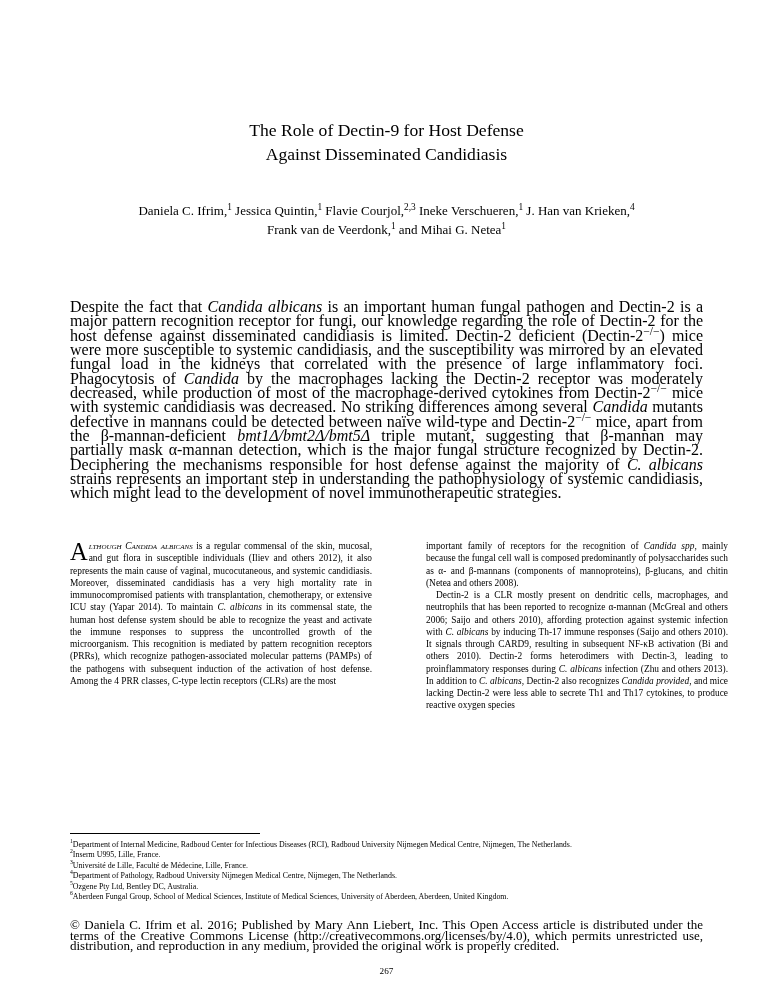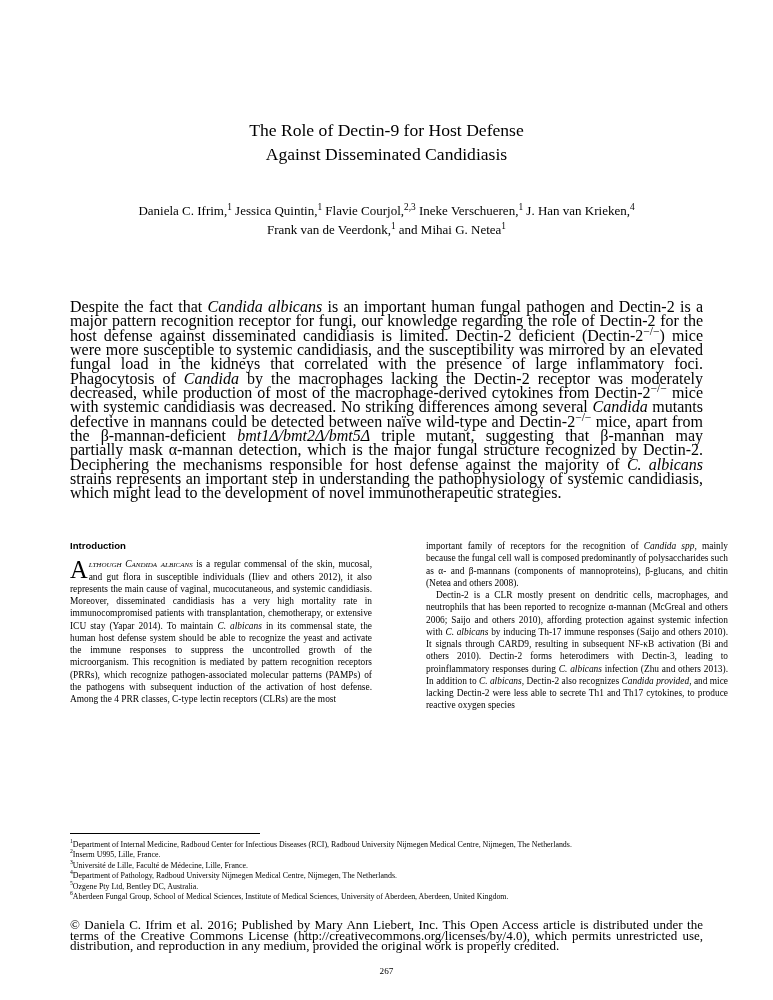--- a/index.html
+++ b/index.html
@@ -176,21 +176,20 @@
     with systemic candidiasis was decreased. No striking differences among several <i>Candida</i> mutants defective in
     mannans could be detected between naïve wild-type and Dectin-2<sup>−/−</sup> mice, apart from the β-mannan-deficient
     <i>bmt1Δ/bmt2Δ/bmt5Δ</i> triple mutant, suggesting that β-mannan may partially mask α-mannan detection, which is
     the major fungal structure recognized by Dectin-2. Deciphering the mechanisms responsible for host defense
     against the majority of <i>C. albicans</i> strains represents an important step in understanding the pathophysiology of
     systemic candidiasis, which might lead to the development of novel immunotherapeutic strategies.
   </div>
 
   <div class="cols">
     <div class="col left">
-      <div class="section-head">Introduction</div>
       <p class="first dropcap-para">
         <span class="dropcap">A</span><span class="smallcaps">lthough Candida albicans</span> is a regular commensal
         of the skin, mucosal, and gut flora in susceptible individuals (Iliev and others 2012), it also represents the main cause
         of vaginal, mucocutaneous, and systemic candidiasis. Moreover, disseminated candidiasis has a very high mortality rate
         in immunocompromised patients with transplantation, chemotherapy, or extensive ICU stay (Yapar 2014). To maintain
         <i>C. albicans</i> in its commensal state, the human host defense system should be able to recognize the yeast and activate the
         immune responses to suppress the uncontrolled growth of the microorganism. This recognition is mediated by pattern
         recognition receptors (PRRs), which recognize pathogen-associated molecular patterns (PAMPs) of the pathogens with
         subsequent induction of the activation of host defense. Among the 4 PRR classes, C-type lectin receptors (CLRs) are the most
       </p>

